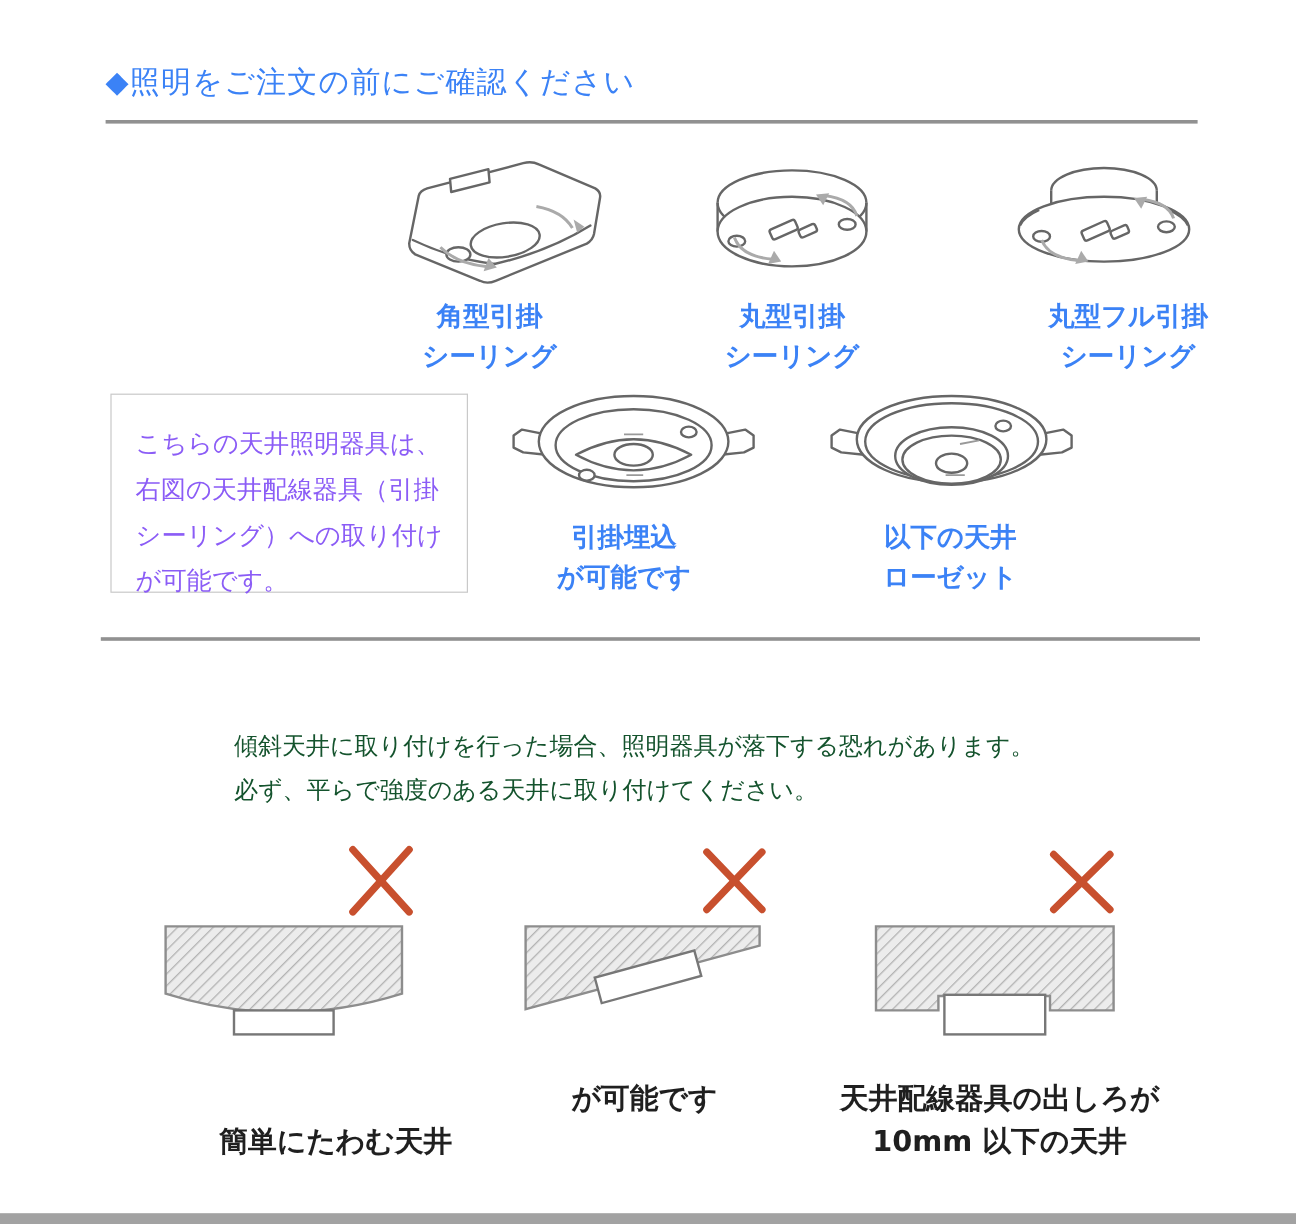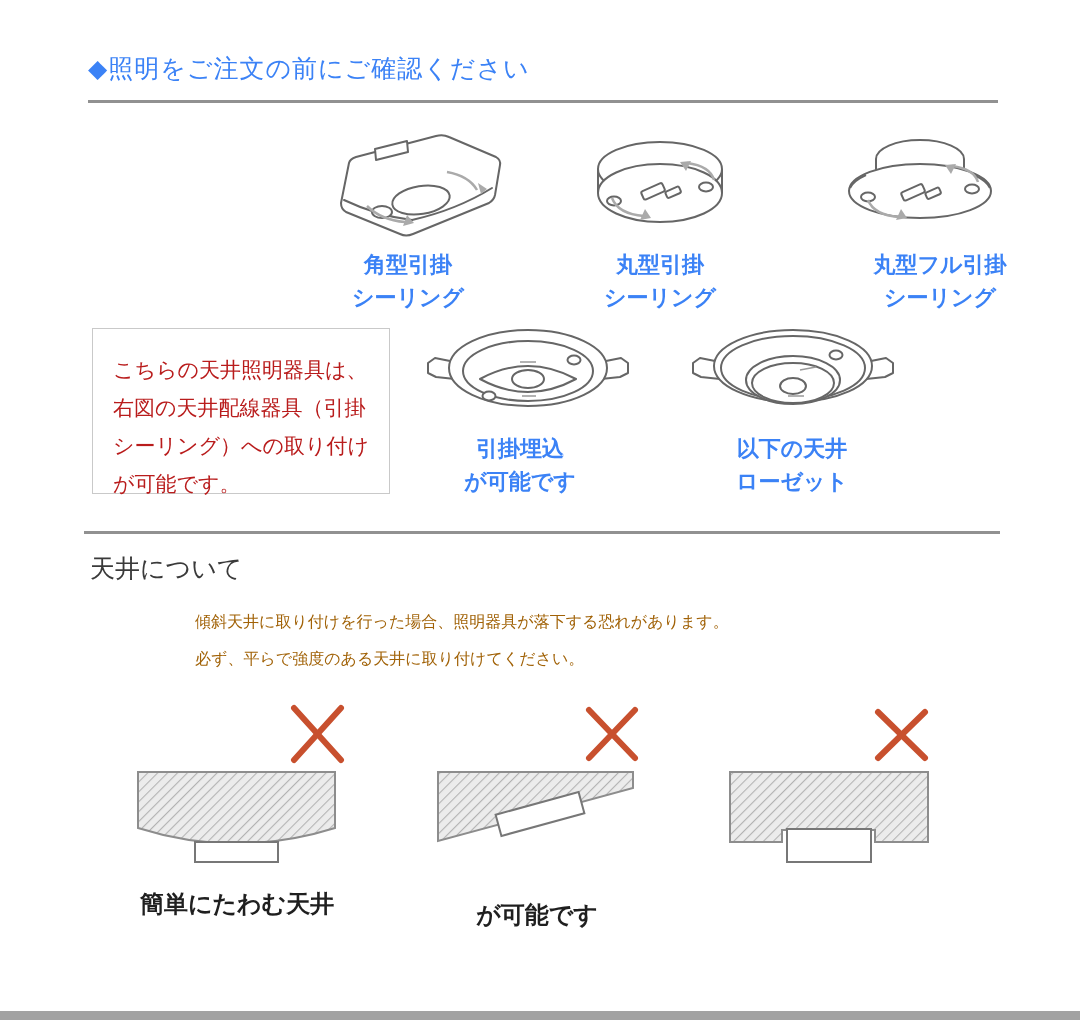--- a/index.html
+++ b/index.html
@@ -3,24 +3,24 @@
 <meta charset="utf-8">
 <style>
   html,body{margin:0;padding:0;background:#fff;}
   .page{position:relative;width:1080px;height:1020px;background:#ffffff;
         font-family:"DejaVu Sans","Liberation Sans",sans-serif;overflow:hidden;}
   .abs{position:absolute;}
   .hdr{font-size:25px;color:#3b82f6;letter-spacing:1px;}
   .divider{height:3px;background:#919191;}
   .figlabel{font-weight:bold;font-size:22px;line-height:33px;color:#3b82f6;
             text-align:center;white-space:pre-line;}
-  .note{border:1px solid #c9c9c9;font-size:21px;line-height:38px;color:#b91c1c;
+  .note{border:1px solid #c9c9c9;font-size:21px;line-height:38px;color:#8b5cf6;
         padding:22px 14px 0 20px;white-space:pre-line;box-sizing:border-box;}
   .sec{font-size:25px;color:#3a3a3a;}
-  .warn{font-size:16px;line-height:37px;color:#a16207;white-space:pre-line;}
+  .warn{font-size:20px;line-height:37px;color:#14532d;white-space:pre-line;}
   .blabel{font-weight:bold;font-size:24px;line-height:36px;color:#1f1f1f;
           text-align:center;white-space:pre-line;}
   .x-line{stroke:var(--x-color,#c8502e);stroke-width:6;stroke-linecap:round;}
   .bbar{background:#a2a2a2;}
 </style>
 </head>
 <body>
 
 <div class="page">
 
@@ -143,21 +143,20 @@
     </g>
     <path d="M112,48 l16,-3 M100,74 h16" stroke="#999" stroke-width="1.5" fill="none"></path>
   </svg>
 
   <div class="abs figlabel" style="left:420px;top:432px;width:200px;">引掛埋込
 が可能です</div>
   <div class="abs figlabel" style="left:692px;top:432px;width:200px;">以下の天井
 ローゼット</div>
 
   <div class="abs divider" style="left:84px;top:531px;width:916px;"></div>
-  <div class="abs sec" style="left:90px;top:552px;">天井について</div>
   <div class="abs warn" style="left:195px;top:603px;width:780px;">傾斜天井に取り付けを行った場合、照明器具が落下する恐れがあります。
 必ず、平らで強度のある天井に取り付けてください。</div>
 
   <svg class="abs" style="left:113px;top:698px;" width="290" height="175" viewBox="0 0 290 175">
     <g>
       <line class="x-line" x1="181" y1="10" x2="228" y2="62"></line>
       <line class="x-line" x1="228" y1="10" x2="181" y2="62"></line>
     </g>
     <path d="M25,74 L222,74 L222,130 Q123,161 25,130 Z" fill="url(#hatch)" stroke="#8d8d8d" stroke-width="2"></path>
     <rect x="82" y="144" width="83" height="20" fill="#fff" stroke="#777" stroke-width="2"></rect>
@@ -176,18 +175,20 @@
 
   <svg class="abs" style="left:708px;top:698px;" width="300" height="200" viewBox="0 0 300 200">
     <g>
       <line class="x-line" x1="170" y1="14" x2="217" y2="60"></line>
       <line class="x-line" x1="217" y1="14" x2="170" y2="60"></line>
     </g>
     <path d="M22,74 L220,74 L220,144 L167,144 L167,132 L74,132 L74,144 L22,144 Z" fill="url(#hatch)" stroke="#8d8d8d" stroke-width="2"></path>
     <rect x="79" y="131" width="84" height="33" fill="#fff" stroke="#777" stroke-width="2"></rect>
   </svg>
 
-  <div class="abs blabel" style="left:97px;top:886px;width:280px;">簡単にたわむ天井</div>
+  <div class="abs blabel" style="left:97px;top:933px;width:280px;text-align:right;">簡単にたわむ天井</div>
   <div class="abs blabel" style="left:397px;top:897px;width:280px;">が可能です</div>
+  <div class="abs blabel" style="left:680px;top:897px;width:306px;">天井配線器具の出しろが
+10mm 以下の天井</div>
 
   <div class="abs bbar" style="left:0;top:1011px;width:1080px;height:9px;"></div>
 
 </div>
 
 </body></html>

